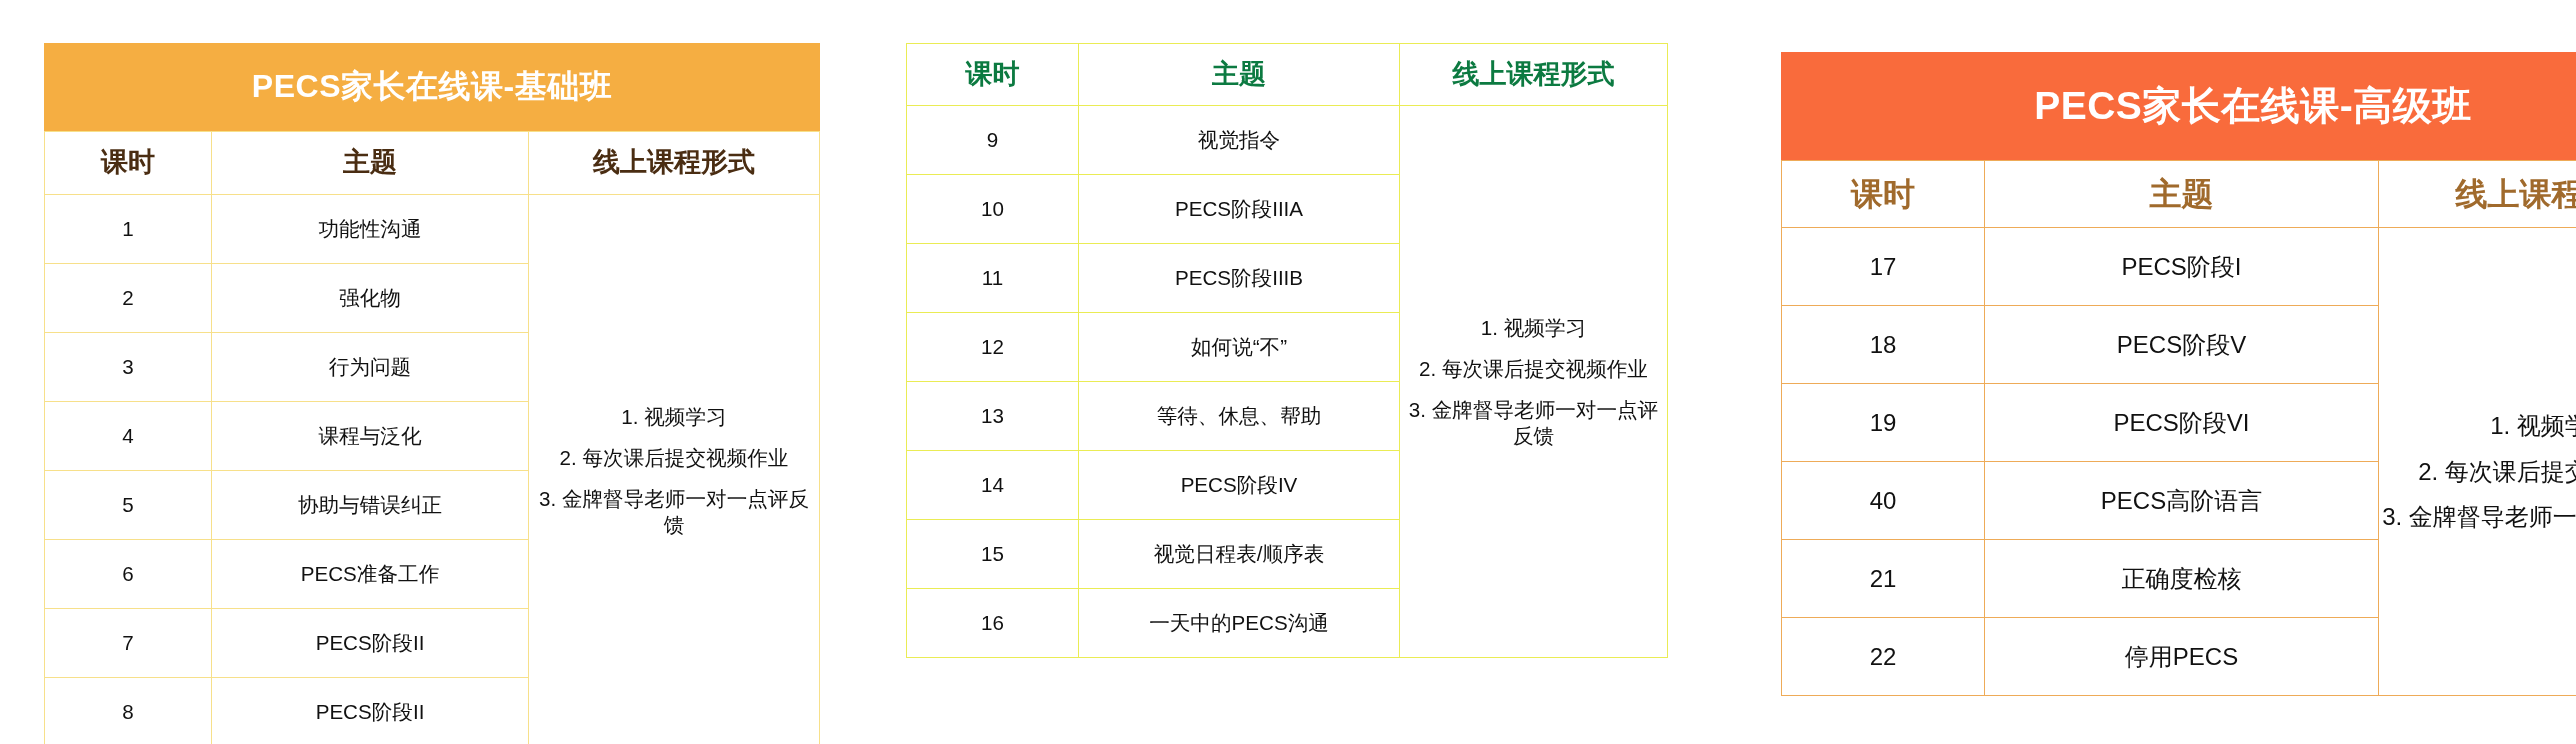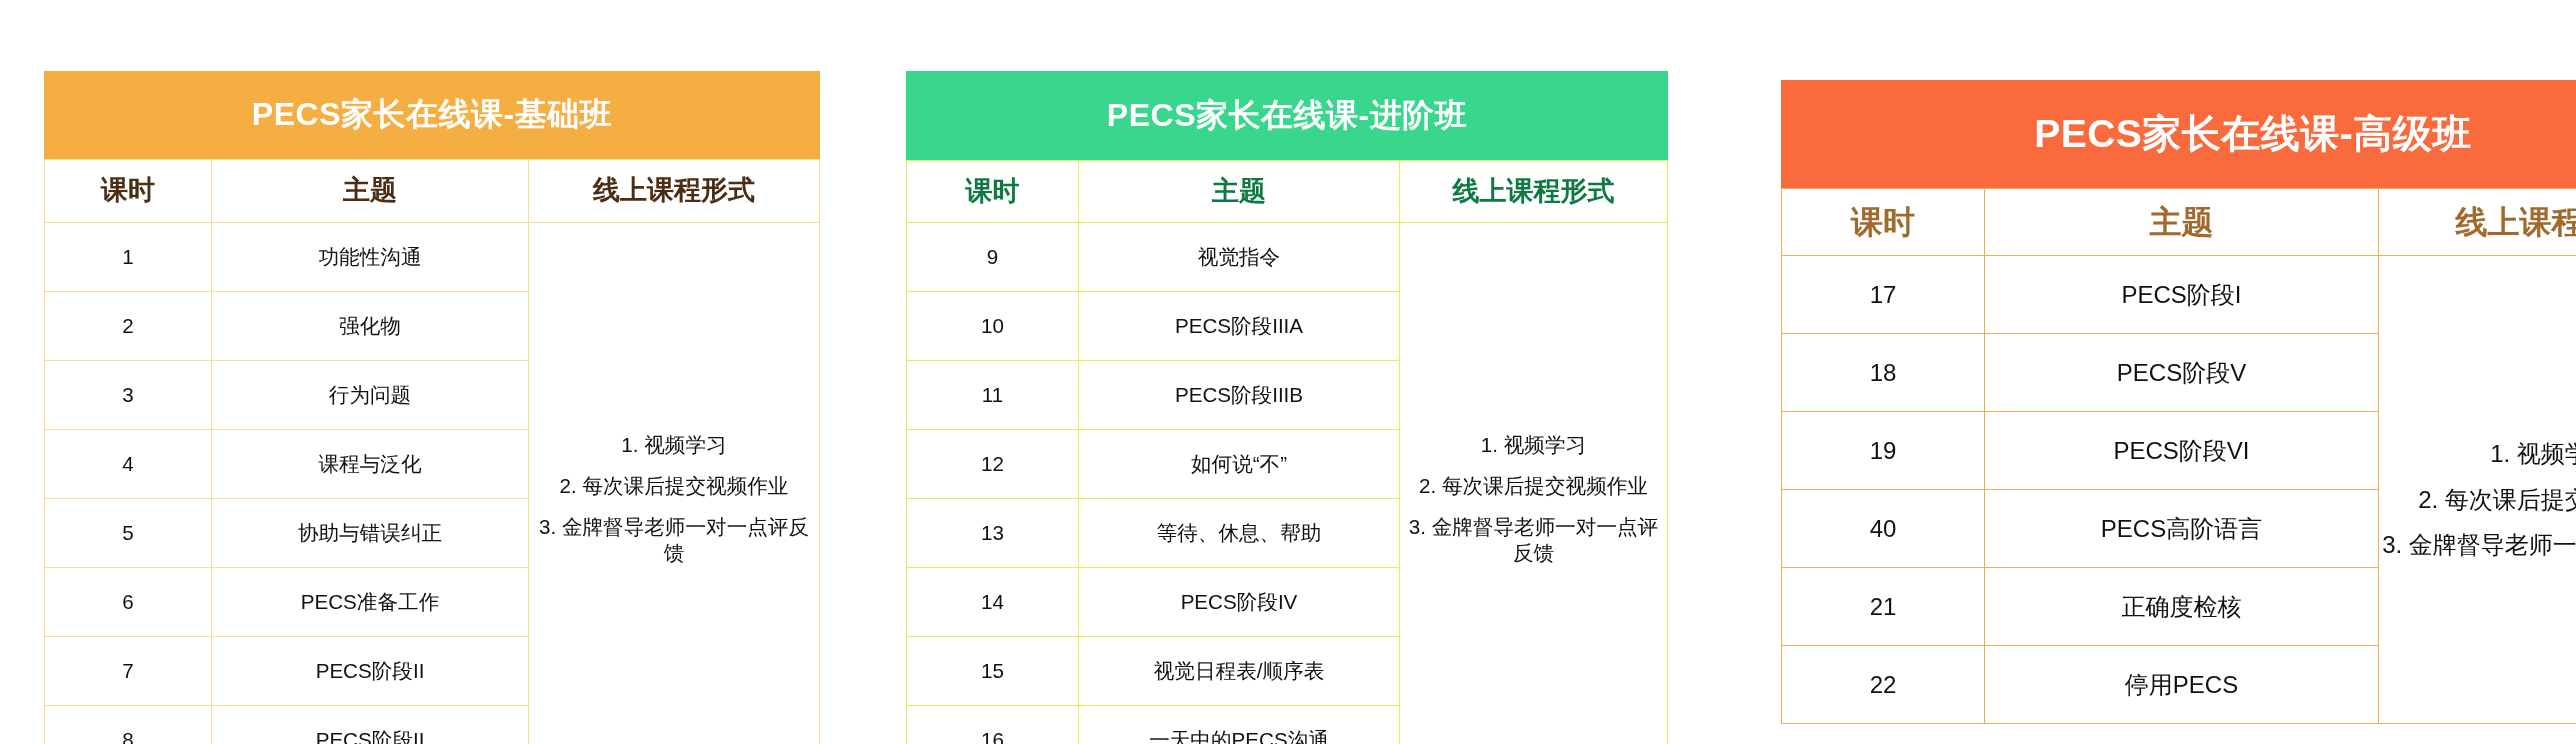--- a/index.html
+++ b/index.html
@@ -14,21 +14,20 @@
   .card{position:absolute;box-sizing:border-box;}
 
   .card-title{
     box-sizing:border-box;
     width:100%;
     display:flex;align-items:center;justify-content:center;
     color:#ffffff;
     font-weight:bold;
     letter-spacing:0.5px;
     text-align:center;
-    margin-top:28px;
   }
 
   table.sched{
     border-collapse:collapse;
     table-layout:fixed;
     width:100%;
     background:#ffffff;
   }
   table.sched td,table.sched th{
     box-sizing:border-box;
@@ -153,21 +152,20 @@
         </tr>
         <tr>
           <td>8</td>
           <td>PECS阶段II</td>
         </tr>
       </tbody>
     </table>
   </div>
 
   <div class="card" id="card-advanced">
-    <div class="card-title">PECS家长在线课-进阶班</div>
     <table class="sched">
       <colgroup>
           <col class="c1">
           <col class="c2">
           <col class="c3">
         </colgroup>
       <thead>
         <tr>
           <th>课时</th>
           <th>主题</th>

